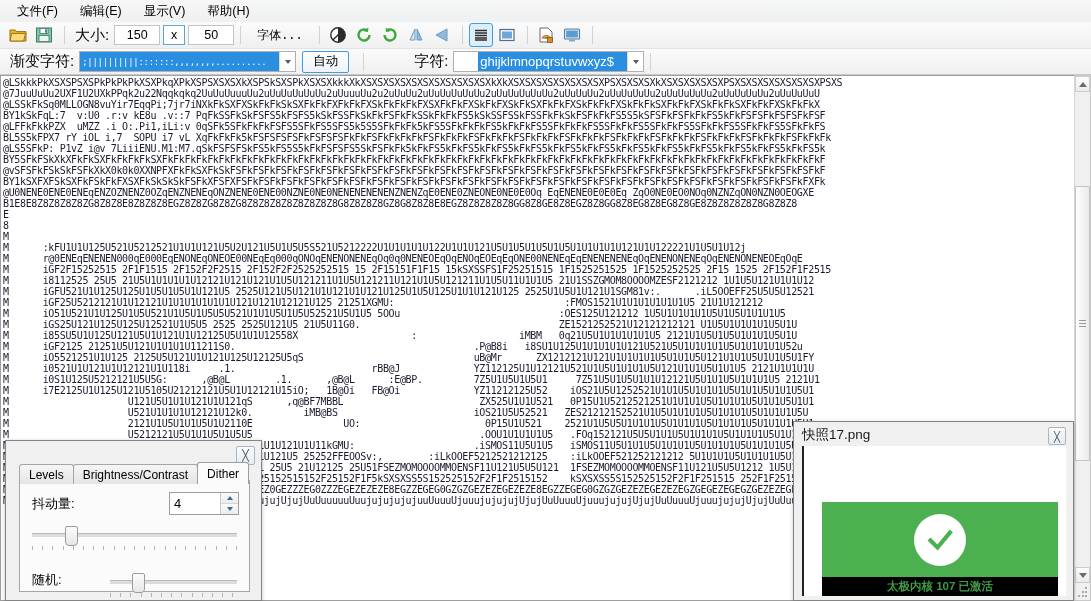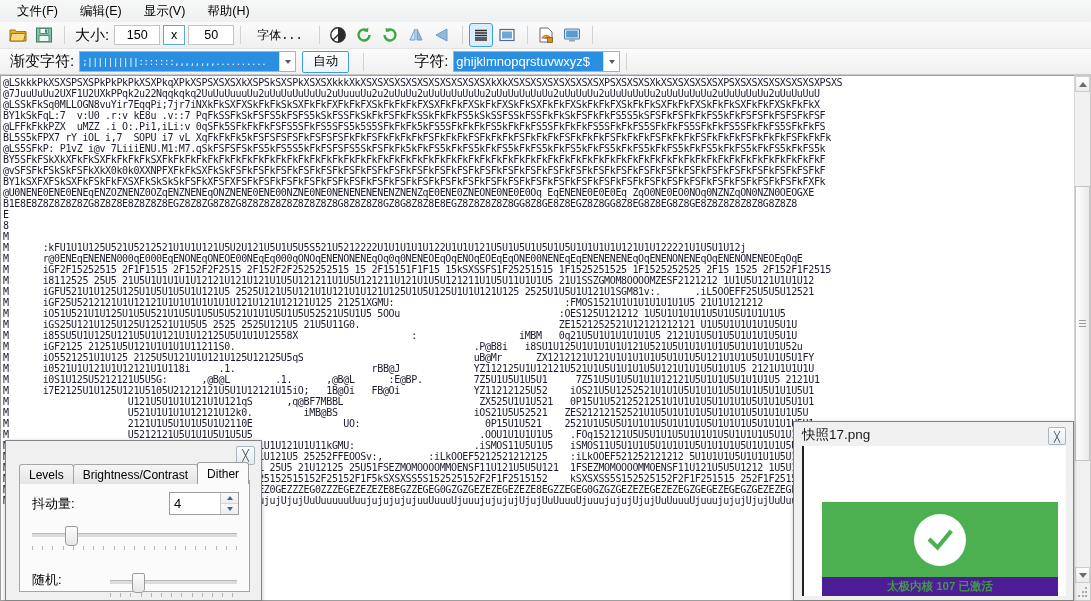--- a/index.html
+++ b/index.html
@@ -48,21 +48,21 @@
   }
 
   
   .combo{height:19px;border:1px solid #b0b0b0;background:#fff;display:flex;align-items:stretch;}
   .combo .val{flex:1;background:#2a8fe0;color:#fff;display:flex;align-items:center;padding:0 2px;overflow:hidden;white-space:nowrap;}
   .combo .arrow{width:15px;display:flex;align-items:center;justify-content:center;background:#fff;border-left:1px solid #dcdcdc;}
   .combo .arrow i{display:block;width:0;height:0;border-left:3.5px solid transparent;border-right:3.5px solid transparent;border-top:4px solid #5a5a5a;}
 
   #gradcombo{width:215px;}
   #gradcombo .val{font-family:"DejaVu Sans Mono",monospace;font-size:9px;letter-spacing:-.3px;}
-  #charcombo{width:165px;}
+  #charcombo{width:165px;padding-left:24px;}
   #charcombo .val{font-family:"Liberation Sans",sans-serif;font-size:13px;letter-spacing:0px;}
 
   .autobtn{
     height:20px;padding:0 10px;border:1px solid #3c9ddf;border-radius:2px;
     background:linear-gradient(to bottom,#fdfdfd,#eef4f9);
     font-size:12.5px;display:flex;align-items:center;margin-left:6px;
   }
 
   
   .textarea{
@@ -160,21 +160,21 @@
   }
   .pv-canvas{
     position:absolute;left:8px;top:24px;width:264px;height:150px;
     background:#fff;border-left:2px solid #222;box-sizing:border-box;overflow:hidden;
   }
   .pv-blue{position:absolute;left:10px;top:8px;right:0;height:37px;background:#2196e8;}
   .pv-blue span{position:absolute;left:16px;top:7px;color:#fff;font-size:16px;letter-spacing:1px;}
   .pv-green{position:absolute;left:18px;top:56px;right:8px;height:75px;background:#4caf50;display:flex;align-items:center;justify-content:center;}
   .pv-check{width:52px;height:52px;border-radius:50%;background:#fff;display:flex;align-items:center;justify-content:center;}
   .pv-check svg{display:block;}
-  .pv-foot{position:absolute;left:18px;top:131px;right:8px;height:19px;background:#4c1d95;display:flex;align-items:center;justify-content:center;}
+  .pv-foot{position:absolute;left:18px;top:131px;right:8px;height:19px;background:#000000;display:flex;align-items:center;justify-content:center;}
   .pv-foot span{color:#3f9a44;font-size:11.5px;font-weight:bold;}
 
   .iconbox{width:18px;height:18px;display:block;}
 </style>
 </head>
 <body>
 
 <div id="app">
 
   <div class="menubar">

